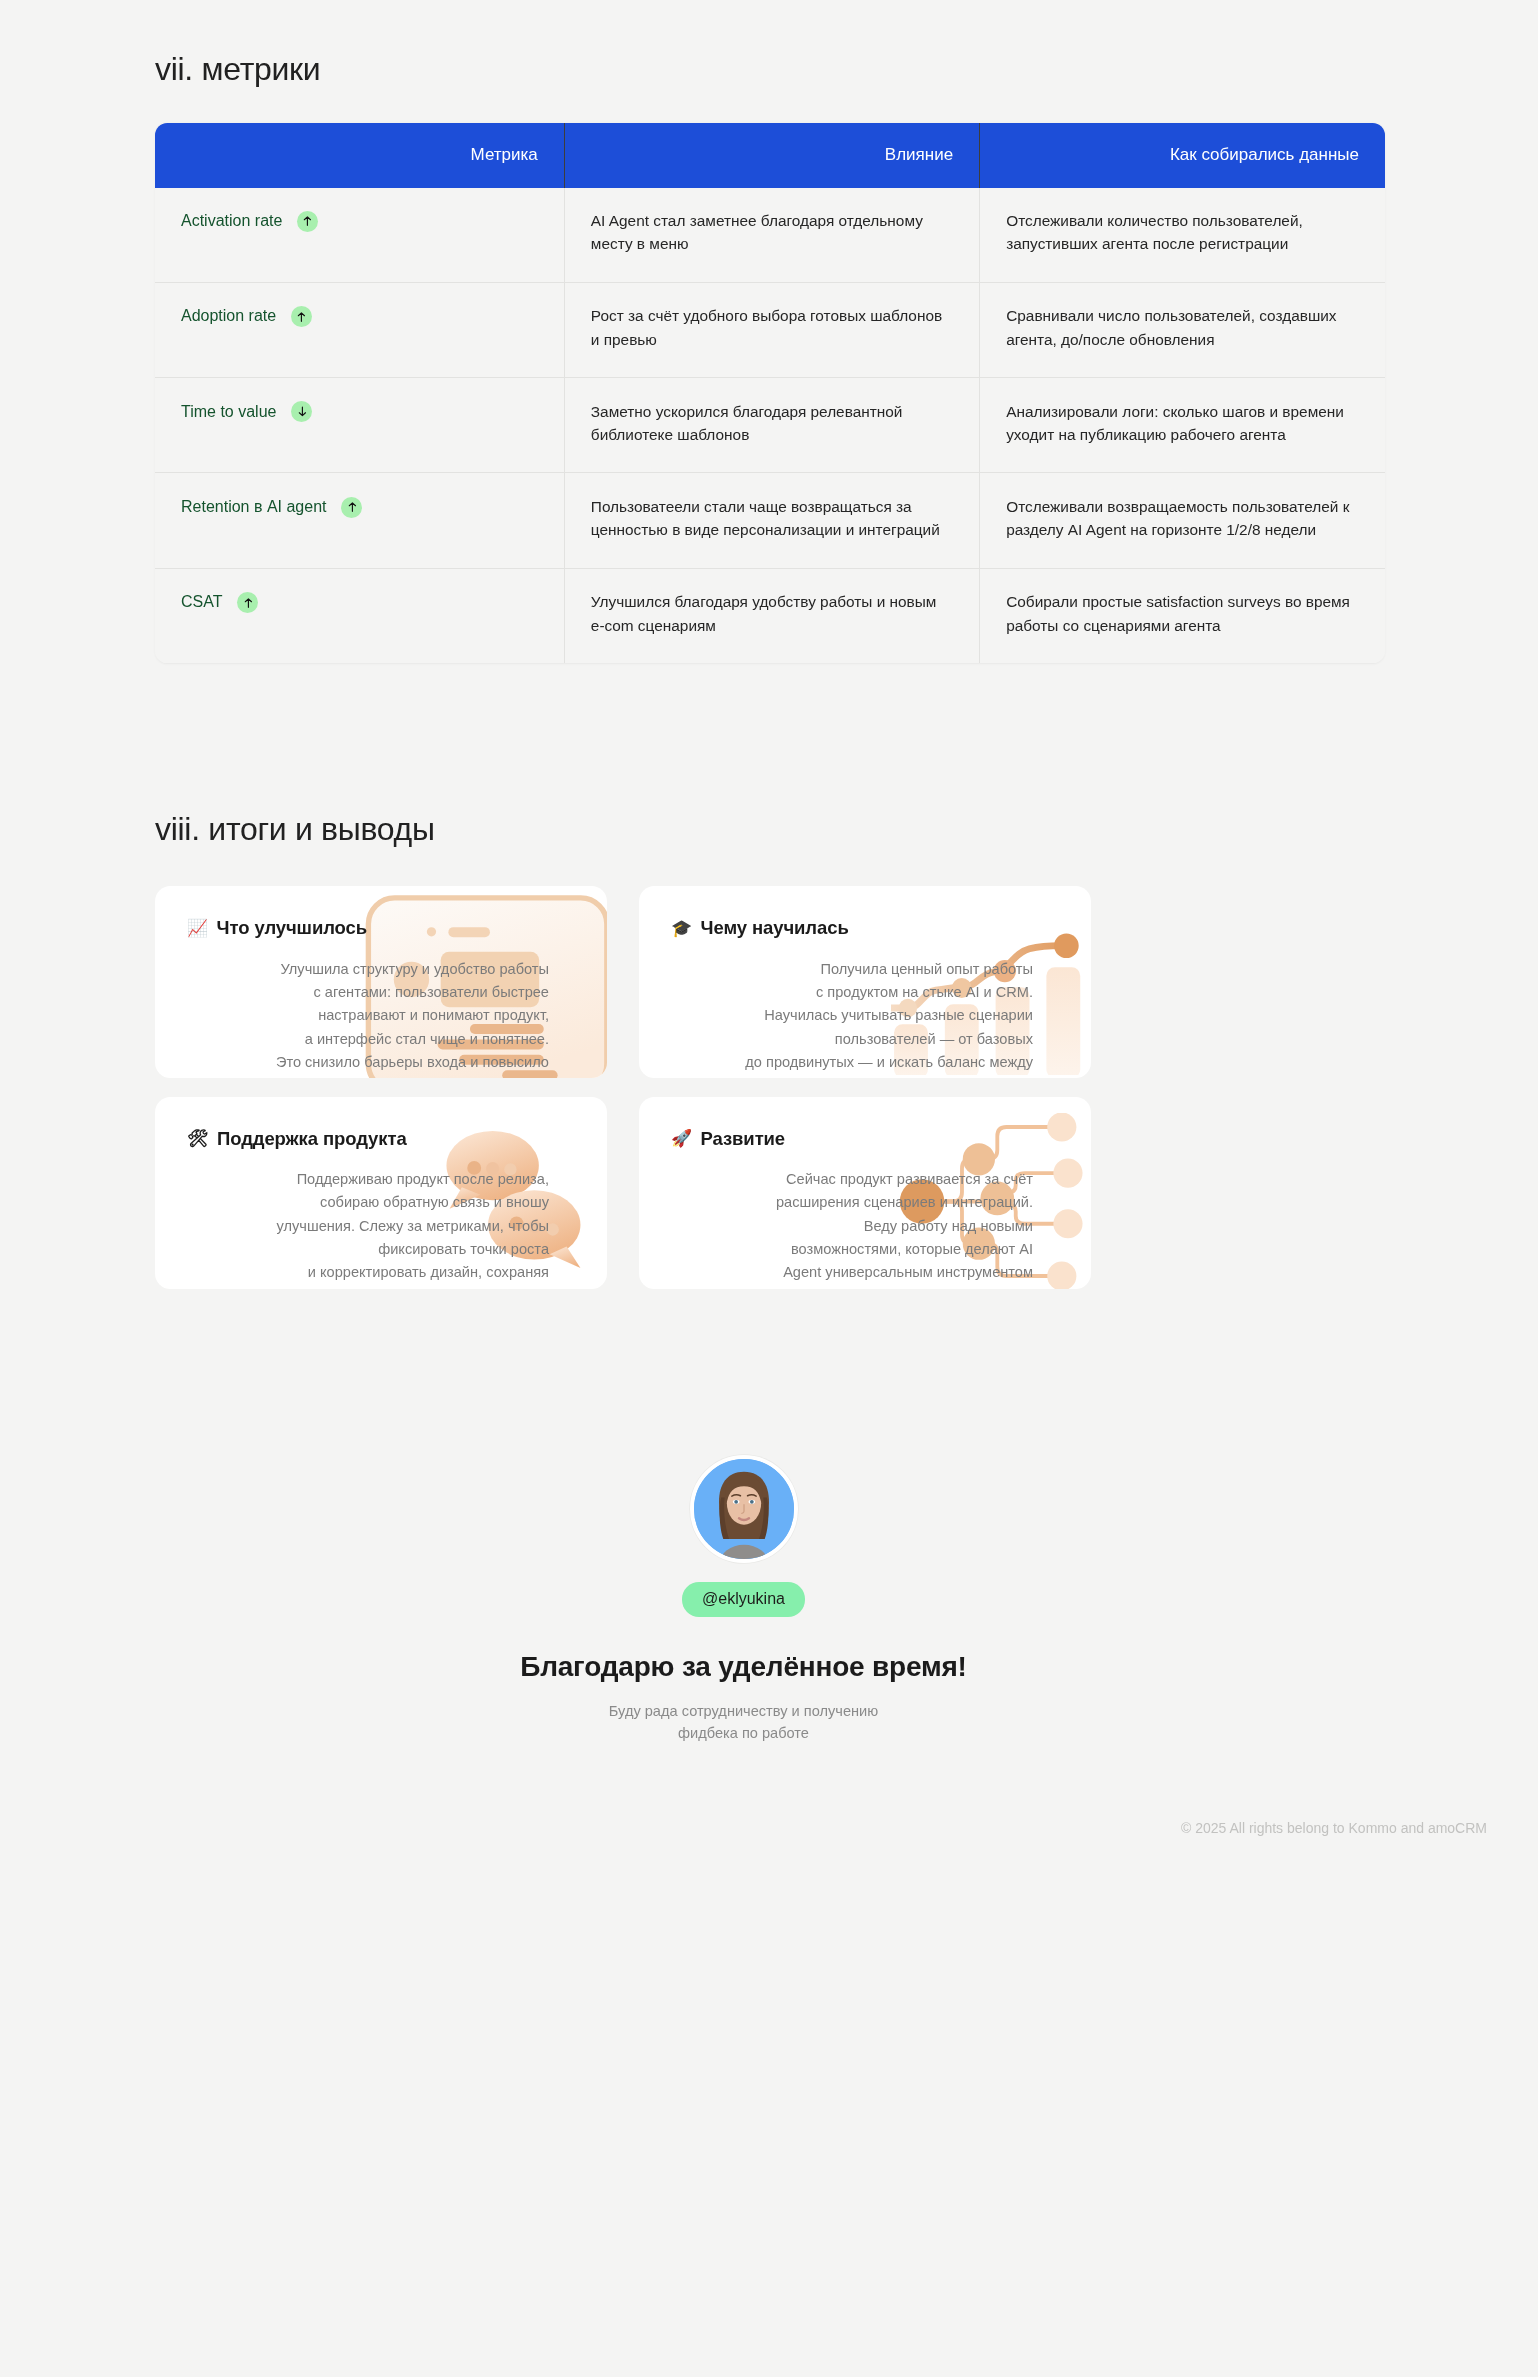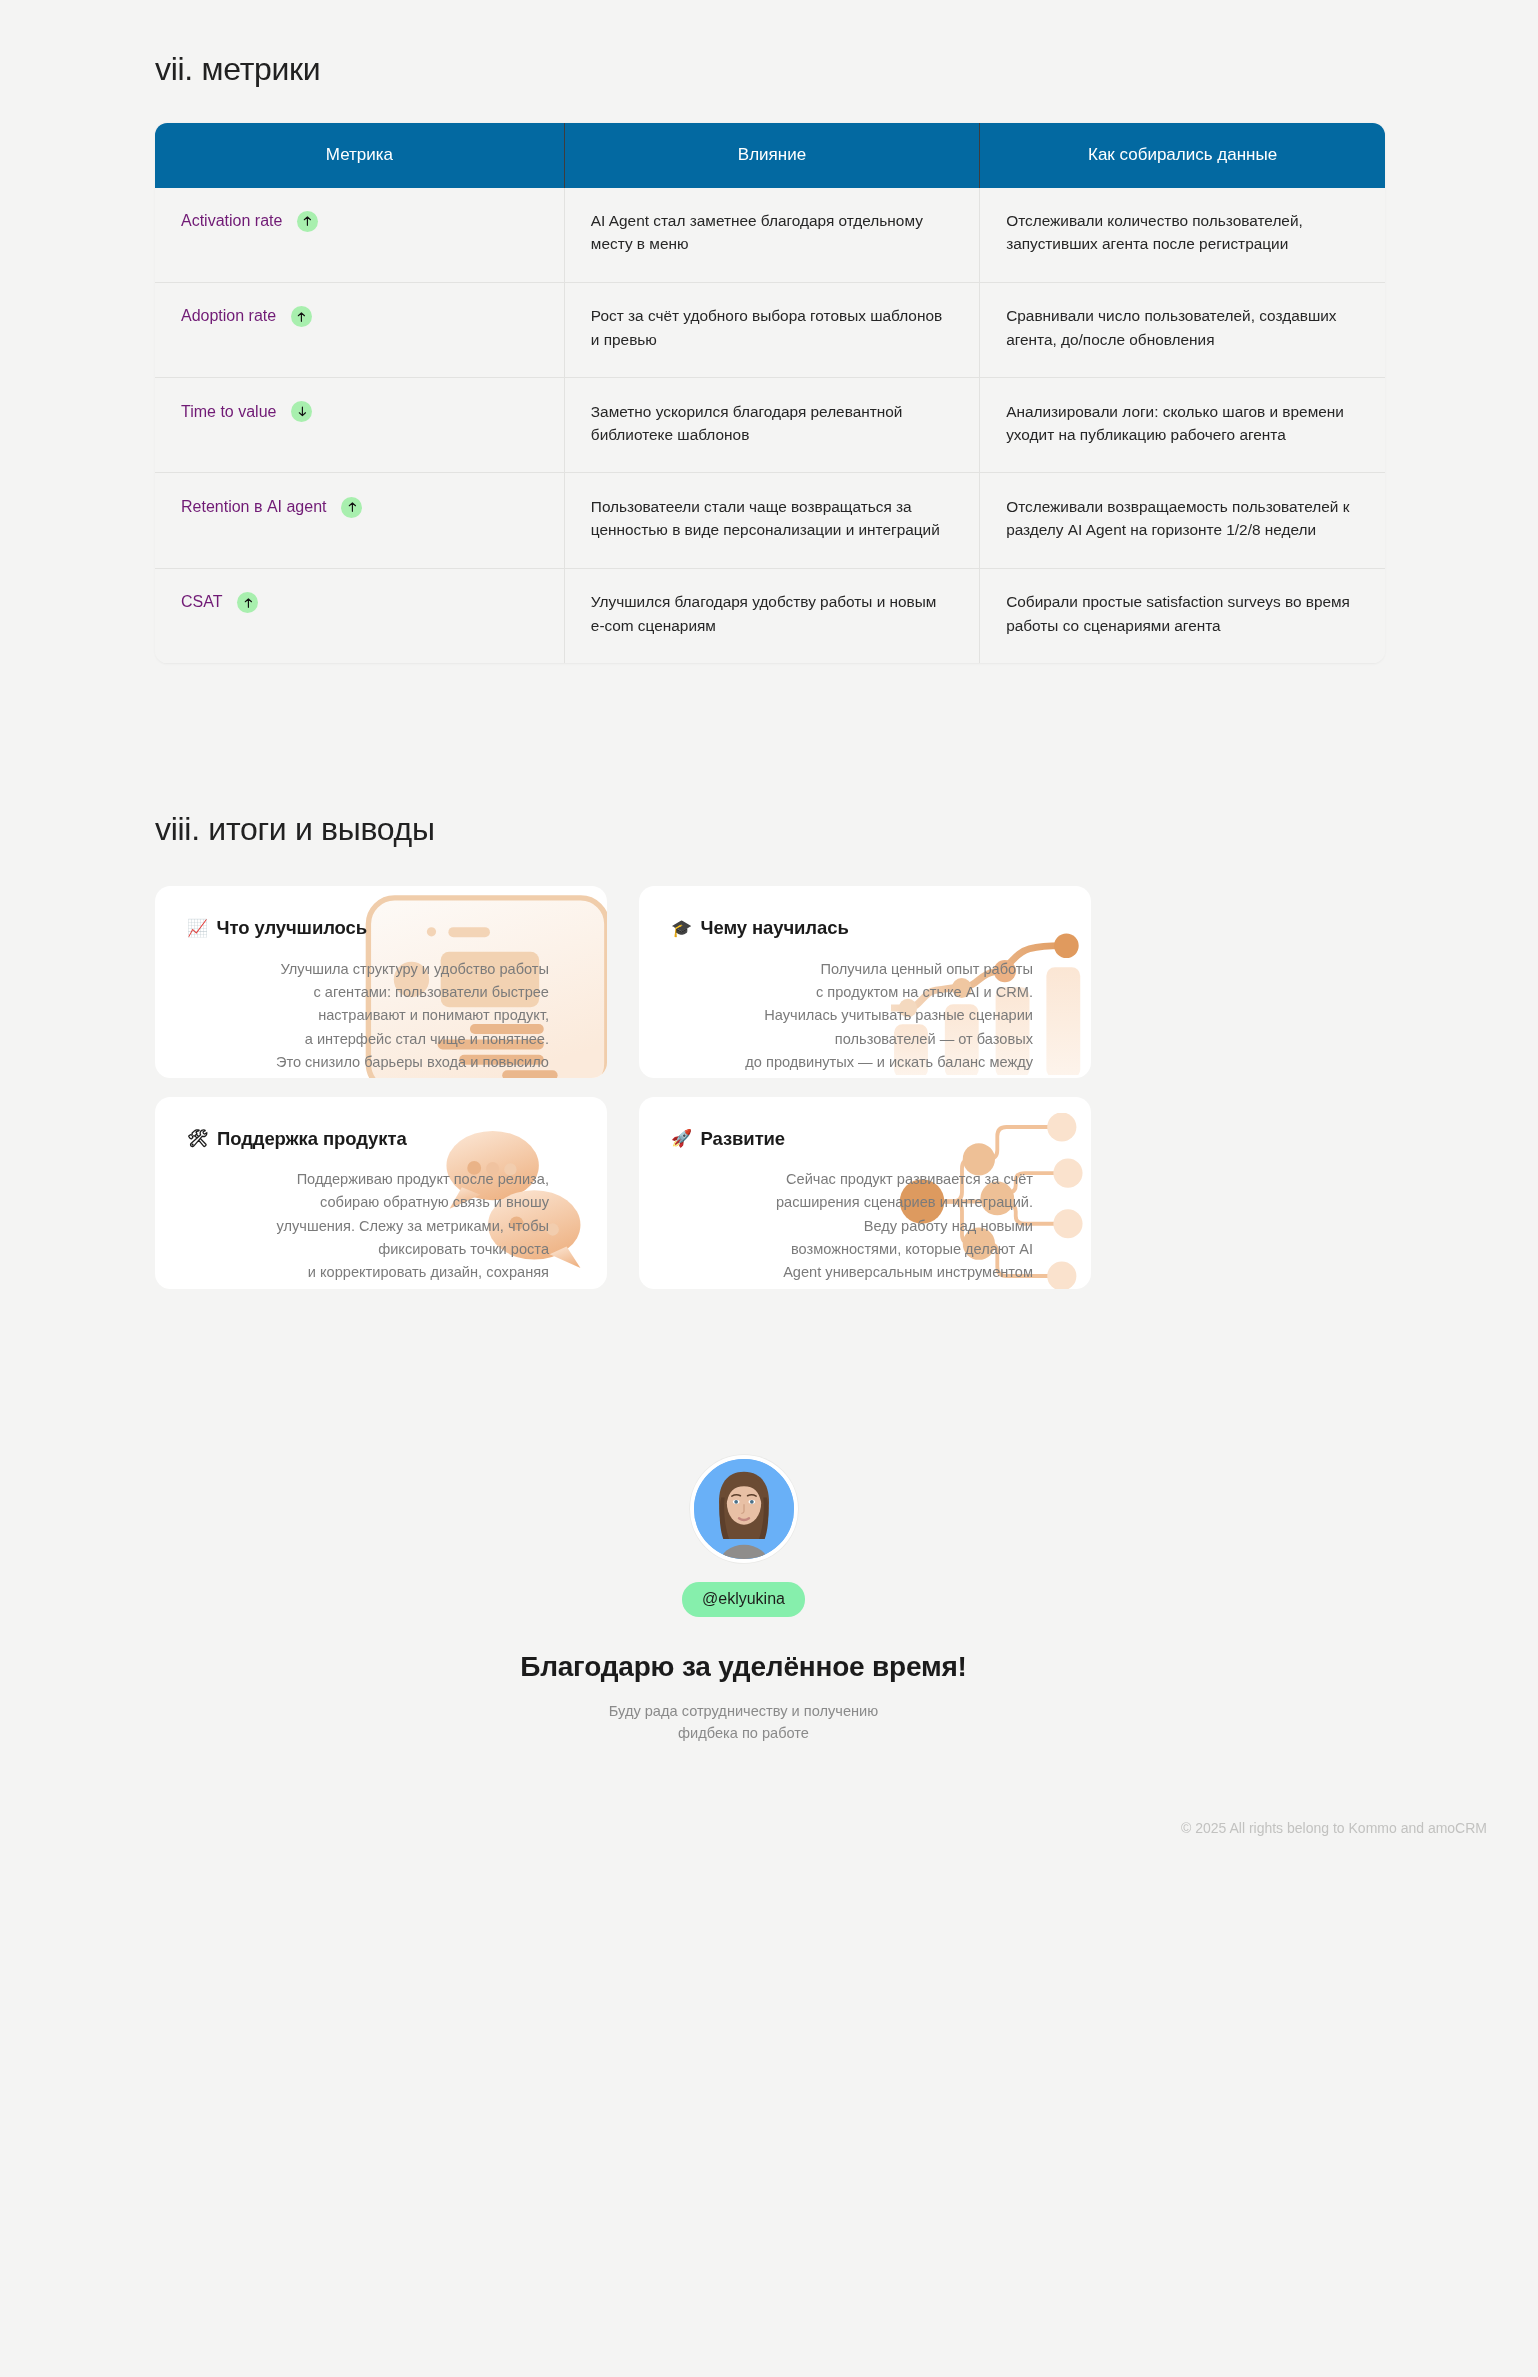--- a/index.html
+++ b/index.html
@@ -40,25 +40,25 @@
     box-shadow: 0 0.8px 2.3px rgba(0,0,0,0.05);
   }
 
   table.metrics {
     width: 1230px;
     border-collapse: collapse;
     table-layout: fixed;
   }
 
   table.metrics th {
-    background: #0369a1;
+    background: #1d4ed8;
     color: #ffffff;
     font-size: 17px;
     font-weight: 400;
-    text-align: center;
+    text-align: right;
     padding: 21.5px 26px 23px 26px;
     vertical-align: middle;
     border-right: 0.8px solid #3d3d3d;
     height: 51px;
   }
   table.metrics th:last-child { border-right: none; }
 
   table.metrics td {
     background: #f4f4f3;
     color: #262626;
@@ -74,21 +74,21 @@
 
   table.metrics col.c1 { width: 409px; }
   table.metrics col.c2 { width: 415px; }
   table.metrics col.c3 { width: 405px; }
 
   .metric-name {
     display: inline-flex;
     align-items: center;
     gap: 15px;
     font-size: 16px;
-    color: #701a75;
+    color: #14532d;
     white-space: nowrap;
   }
 
   .trend-badge {
     width: 21px; height: 21px;
     border-radius: 50%;
     background: #a8efae;
     display: inline-flex;
     align-items: center;
     justify-content: center;

